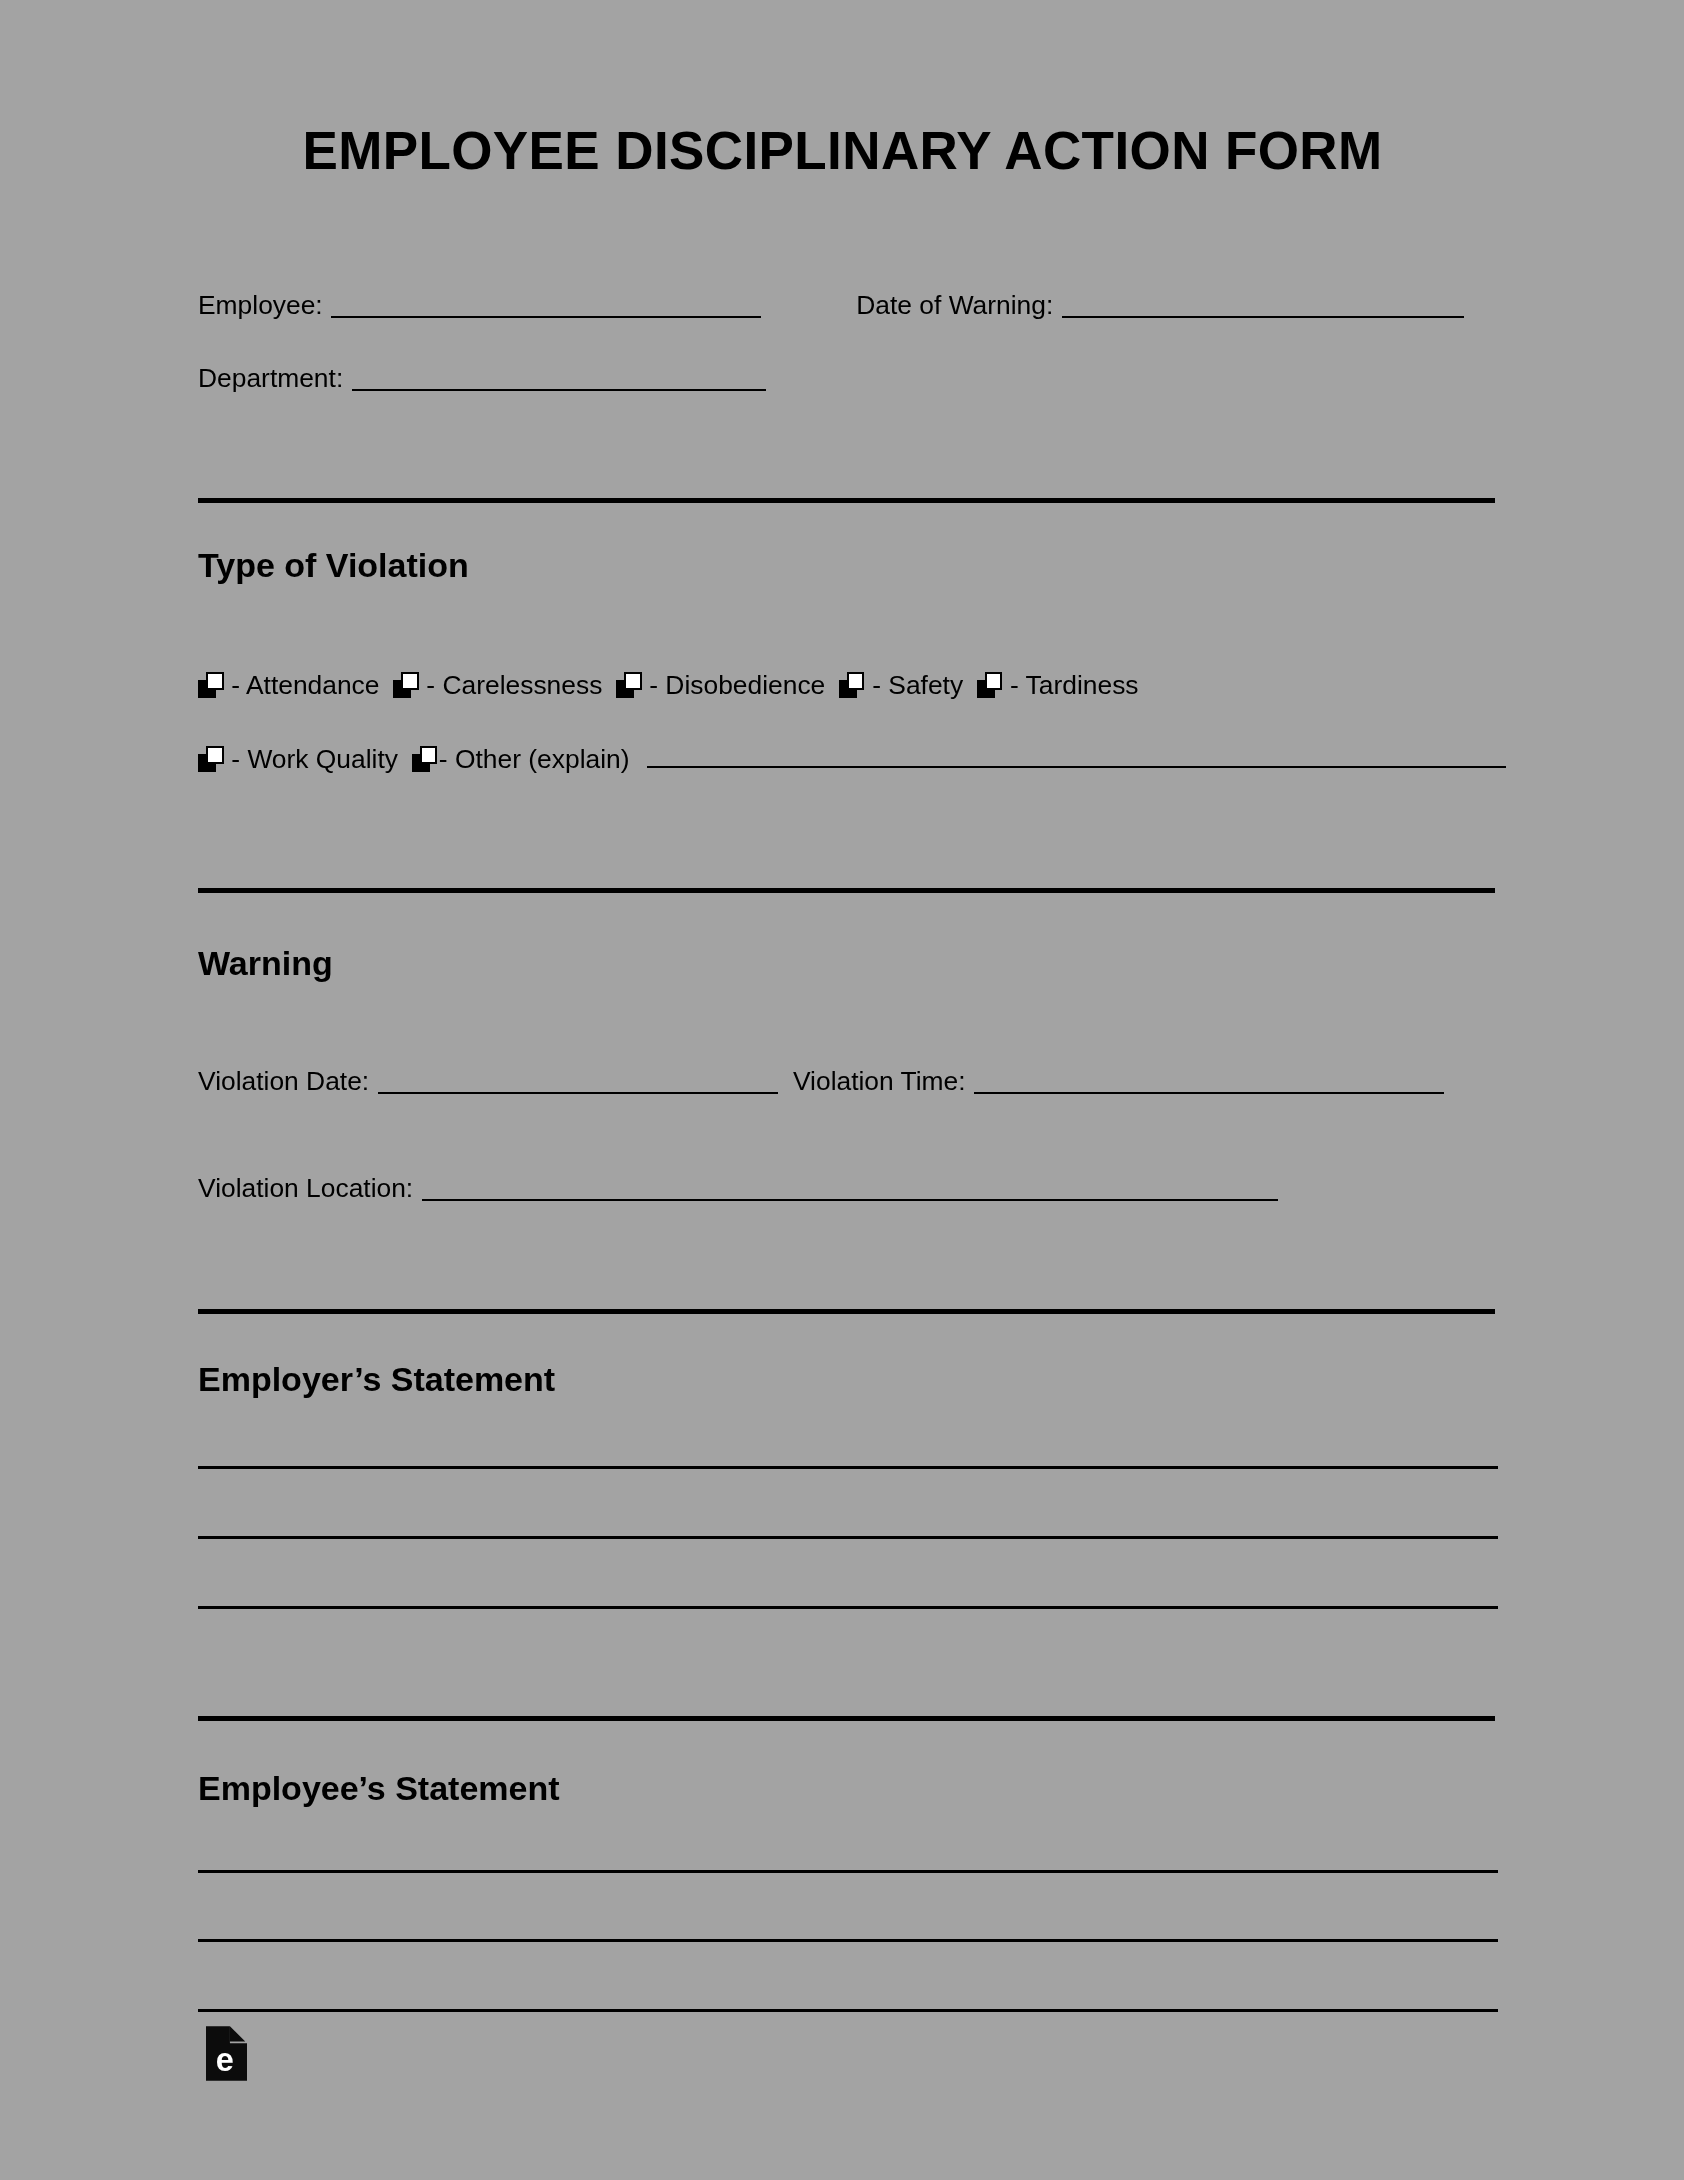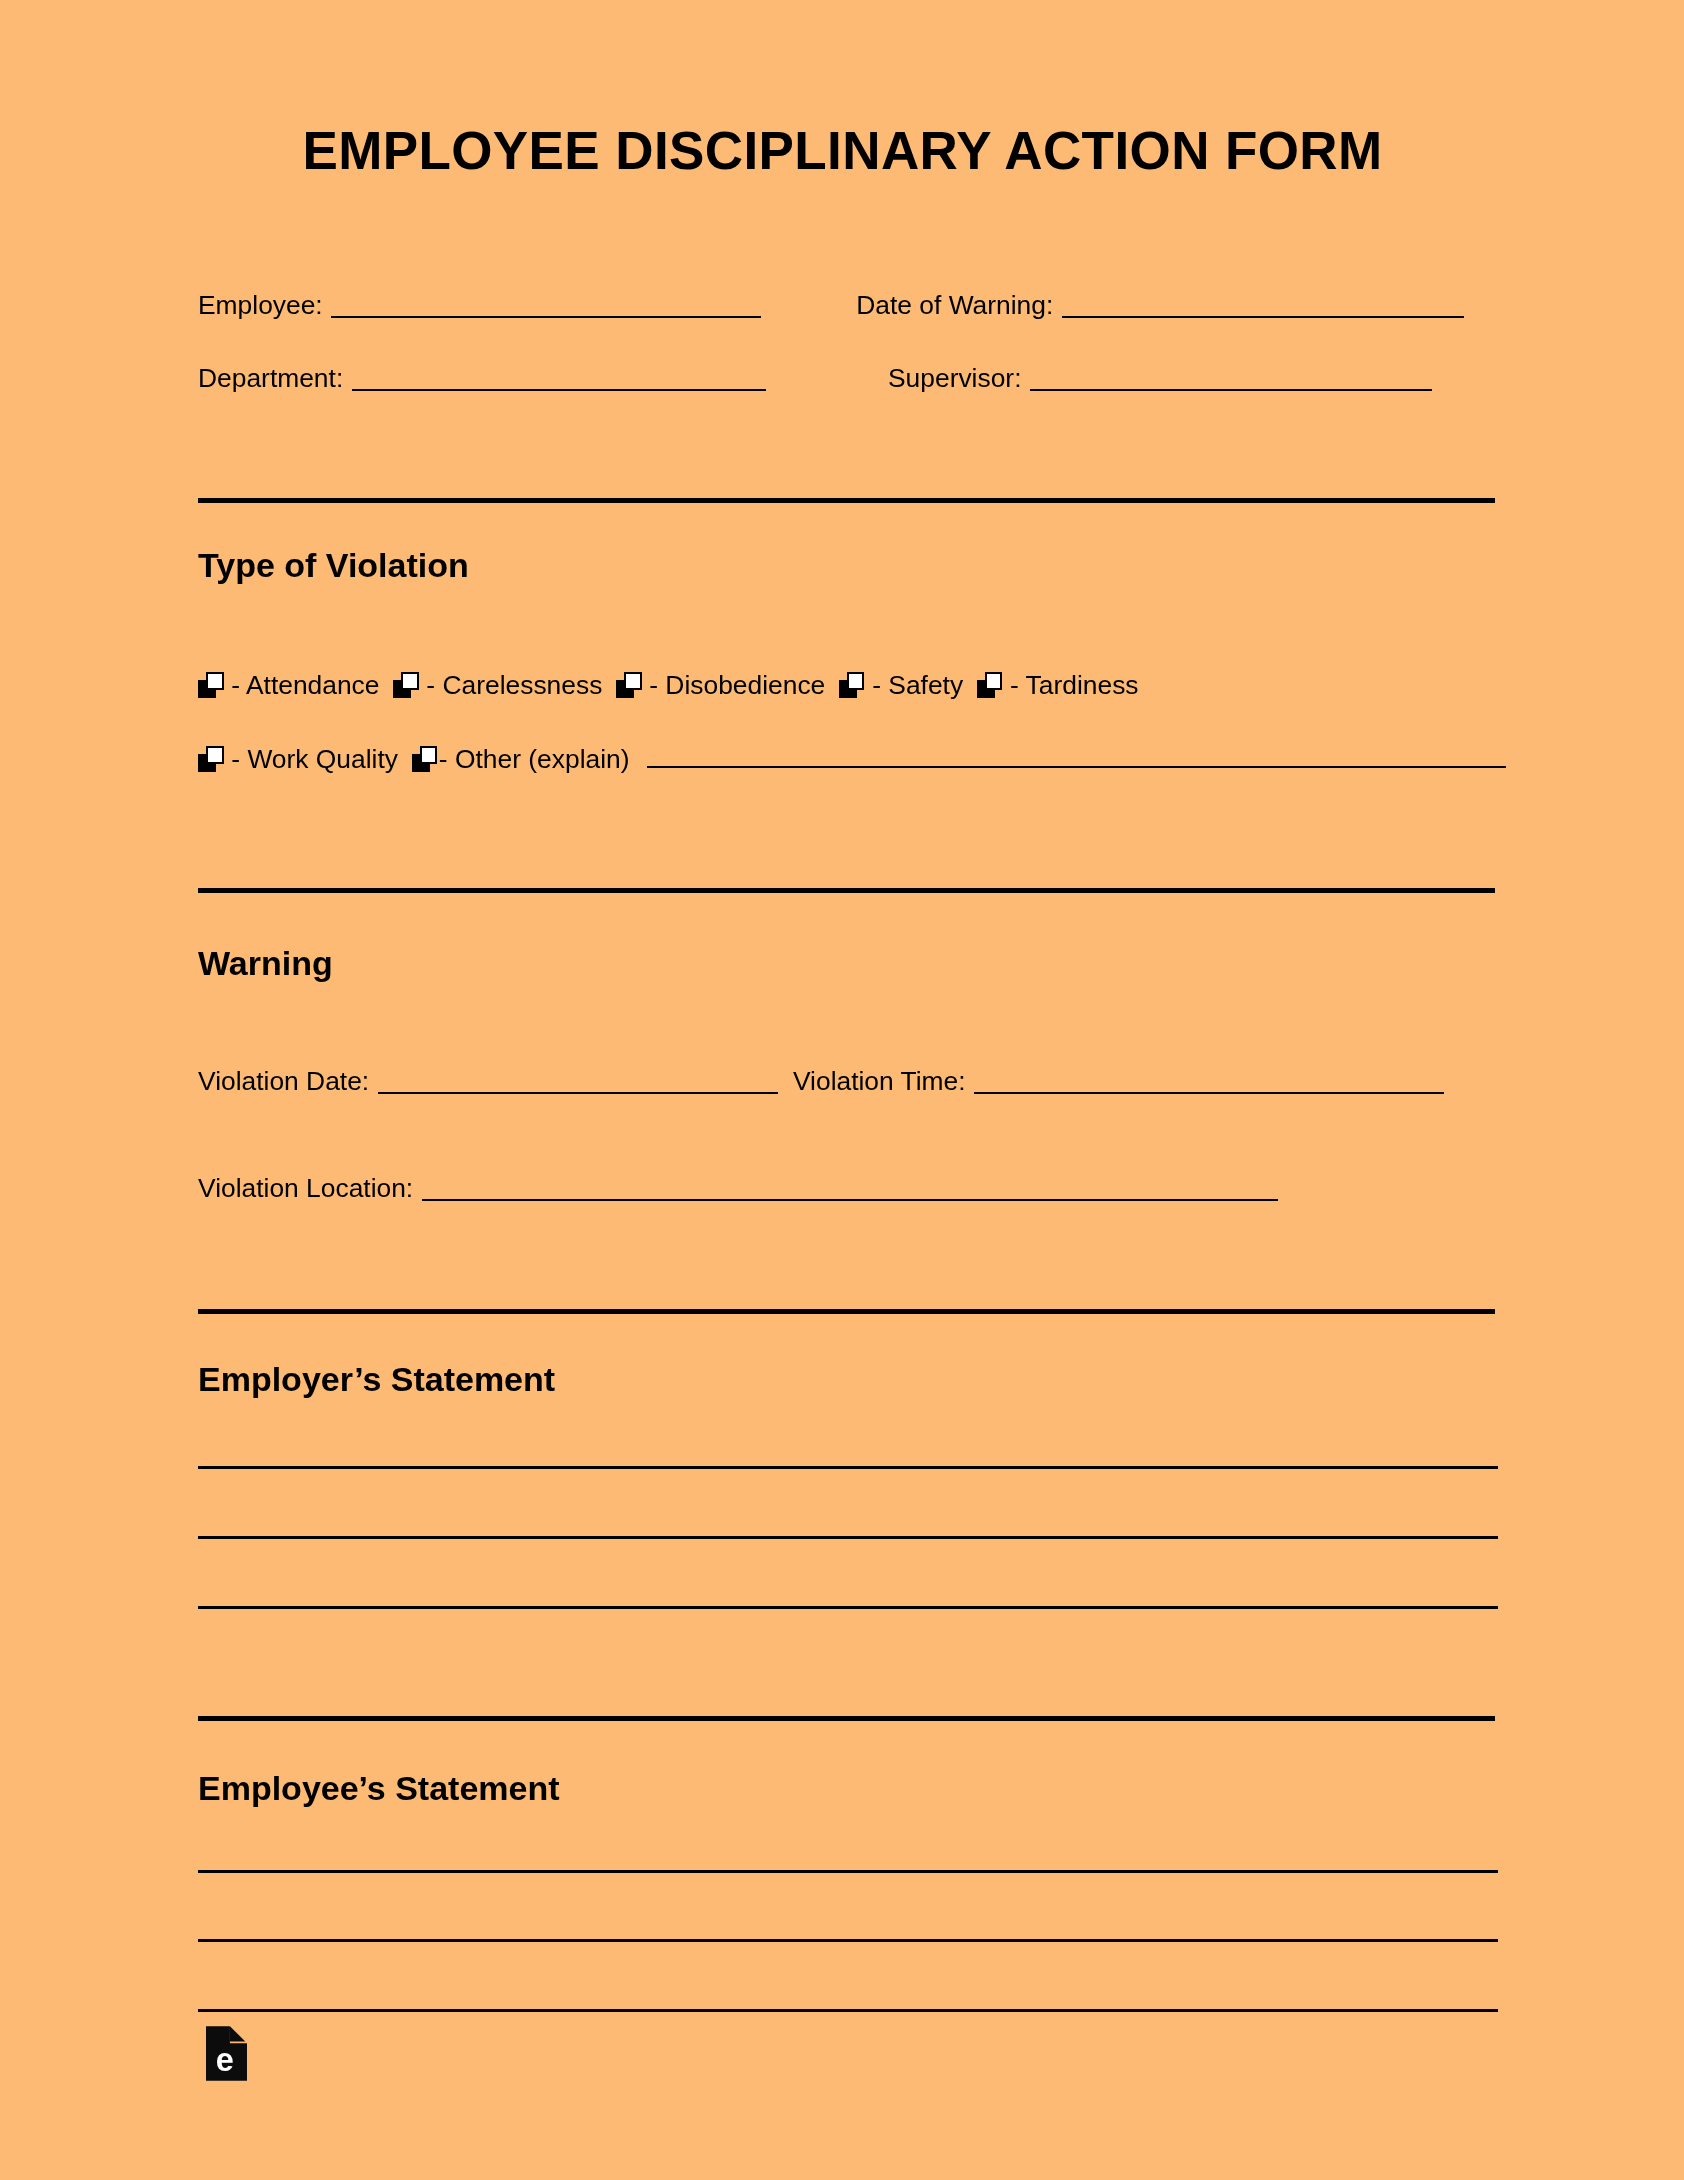--- a/index.html
+++ b/index.html
@@ -1,20 +1,20 @@
 <!DOCTYPE html>
 <html style="font-size:13.6px"><head>
 <meta charset="utf-8">
 <style>
   html, body { margin: 0; padding: 0; background: #ffffff; }
   .page {
     position: relative;
     width: 1685px;
     height: 2181px;
-    background: #fdba74;
+    background: #a3a3a3;
     font-family: "Liberation Sans", sans-serif;
     color: #000000;
     overflow: hidden;
   }
   .title {
     position: absolute;
     left: 0; right: 0;
     top: 124px;
     margin: 0;
     text-align: center;
@@ -95,24 +95,20 @@
   </div>
   <div class="field right-group" style="left:818px; top:290px; width:684px;">
     <span class="label">Date of Warning:</span>
     <span class="line fixed" style="width:402px;"></span>
   </div>
 
   <div class="field" style="left:198px; top:363px; width:568px;">
     <span class="label">Department:</span>
     <span class="line"></span>
   </div>
-  <div class="field right-group" style="left:818px; top:363px; width:684px;">
-    <span class="label">Supervisor:</span>
-    <span class="line fixed" style="width:402px;"></span>
-  </div>
 
   <div class="divider" style="top:498px;"></div>
 
   <h2 class="heading" style="left:198px; top:548px;">Type of Violation</h2>
 
   <div class="cbrow" style="left:198px; top:670px; right:187px;">
     <span class="cb"></span>
     <span class="cb-label">- Attendance</span>
     <span class="cb"></span>
     <span class="cb-label">- Carelessness</span>

